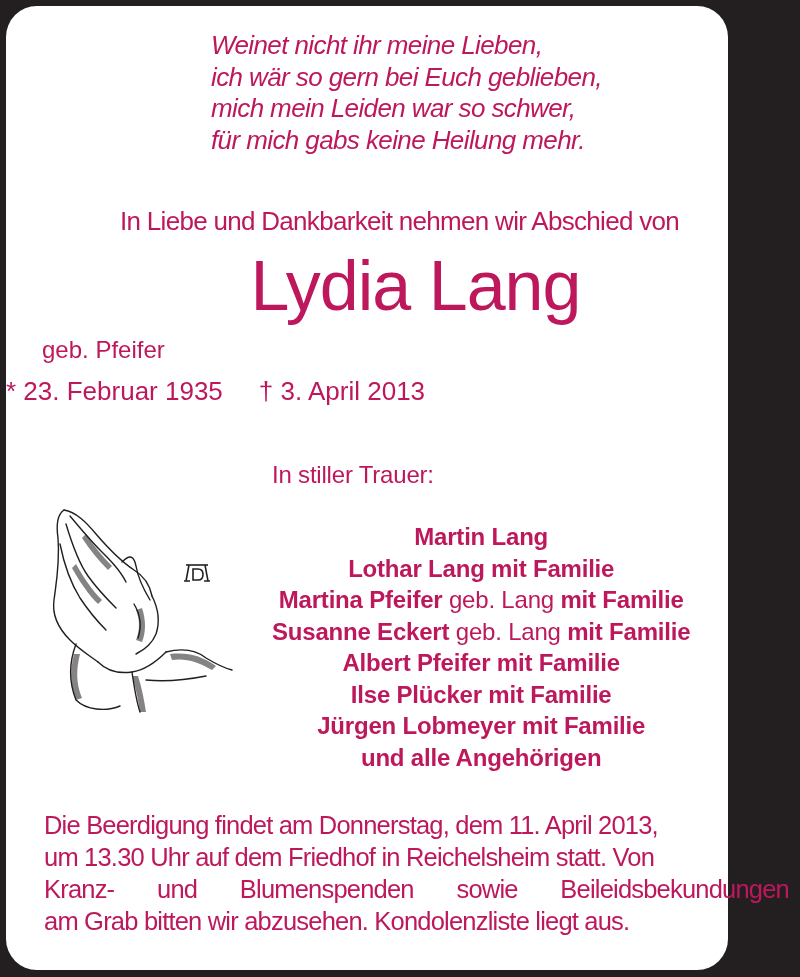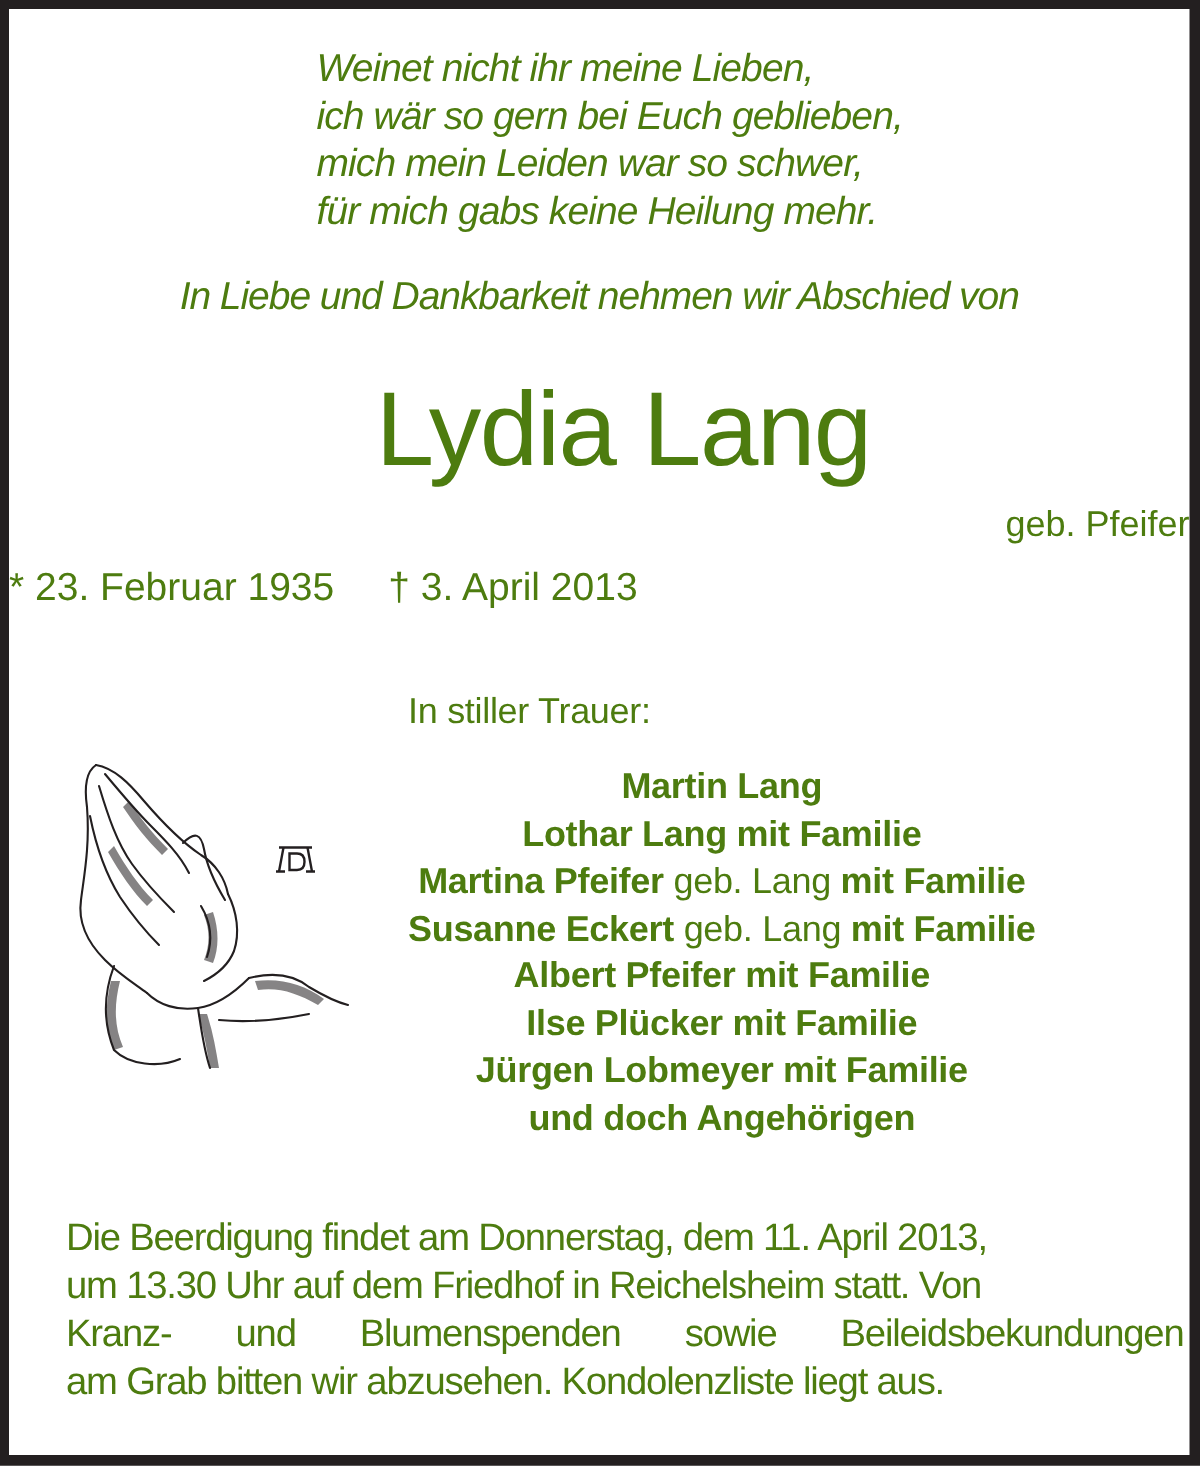--- a/index.html
+++ b/index.html
@@ -1,55 +1,56 @@
 <!DOCTYPE html>
 <html><head>
   <meta charset="utf-8">
   <style>
     html, body { margin: 0; padding: 0; background: #231f20; }
     body { width: 800px; height: 977px; position: relative; overflow: hidden; }
     .frame {
-      position: absolute; left: 6px; top: 6px; width: 787px; height: 964px;
-      background: #ffffff; color: #4d7c0f;
+      position: absolute; left: 6px; top: 6px; width: 722px; height: 964px;
+      background: #ffffff; color: #be185d;
       font-family: "Liberation Sans", sans-serif;
+      border-radius: 31px;
     }
     .poem {
       position: absolute; left: 205px; top: 24px;
       font-style: italic; font-size: 26px; line-height: 31.5px;
       letter-spacing: -0.6px;
     }
     .poem div { white-space: nowrap; }
     .intro {
-      position: absolute; left: 0; width: 787px; top: 176px; text-align: center;
-      font-size: 26px; letter-spacing: -0.7px; white-space: nowrap; font-style: italic;
+      position: absolute; left: 0; width: 787px; top: 200px; text-align: center;
+      font-size: 26px; letter-spacing: -0.7px; white-space: nowrap;
     }
     .name {
       position: absolute; left: 16px; width: 787px; top: 240px; text-align: center;
       font-weight: normal; font-size: 70px; letter-spacing: -1px; line-height: 80px;
     }
     .maiden {
-      position: absolute; left: 0; width: 787px; top: 330px; text-align: right;
-      font-size: 24px; padding-left: 63px; box-sizing: border-box;
+      position: absolute; left: 0; width: 787px; top: 330px; text-align: left;
+      font-size: 24px; padding-left: 36px; box-sizing: border-box;
     }
     .dates {
       position: absolute; left: 0; width: 787px; top: 370px; text-align: left;
       font-size: 26px; white-space: nowrap;
     }
     .dates .gap { display: inline-block; width: 36px; }
     .hands {
       position: absolute; left: 40px; top: 498px; width: 190px; height: 210px;
     }
     .mono {
       position: absolute; left: 178px; top: 555px; width: 26px; height: 22px;
     }
     .mourners {
       position: absolute; left: 266px; top: 455px;
       font-size: 24px; white-space: nowrap;
     }
-    .mourners .heading { font-size: 24px; letter-spacing: -0.2px; margin-bottom: 20px; }
+    .mourners .heading { font-size: 24px; letter-spacing: -0.2px; margin-bottom: 32px; }
     .mourners .row { line-height: 31.5px; letter-spacing: -0.2px; text-align: center; }
     .mourners b { font-weight: bold; }
     .funeral {
       position: absolute; left: 22px; top: 803px; width: 745px;
       font-size: 25.5px; line-height: 32px; letter-spacing: -0.8px;
       text-align: justify;
       margin-left: 16px;
     }
     .funeral div { white-space: nowrap; }
     .funeral .just { text-align: justify; text-align-last: justify; white-space: normal; }
@@ -117,21 +118,21 @@
 
   <div class="mourners">
     <div class="heading">In stiller Trauer:</div>
     <div class="row"><b>Martin Lang</b></div>
     <div class="row"><b>Lothar Lang mit Familie</b></div>
     <div class="row"><b>Martina Pfeifer</b><span style="white-space:pre"> geb. Lang </span><b>mit Familie</b></div>
     <div class="row"><b>Susanne Eckert</b><span style="white-space:pre"> geb. Lang </span><b>mit Familie</b></div>
     <div class="row"><b>Albert Pfeifer mit Familie</b></div>
     <div class="row"><b>Ilse Plücker mit Familie</b></div>
     <div class="row"><b>Jürgen Lobmeyer mit Familie</b></div>
-    <div class="row"><b>und doch Angehörigen</b></div>
+    <div class="row"><b>und alle Angehörigen</b></div>
   </div>
 
   <div class="funeral">
     <div>Die Beerdigung findet am Donnerstag, dem 11. April 2013,</div>
     <div>um 13.30 Uhr auf dem Friedhof in Reichelsheim statt. Von</div>
     <div class="just">Kranz- und Blumenspenden sowie Beileidsbekundungen</div>
     <div>am Grab bitten wir abzusehen. Kondolenzliste liegt aus.</div>
   </div>
 
 </div>

